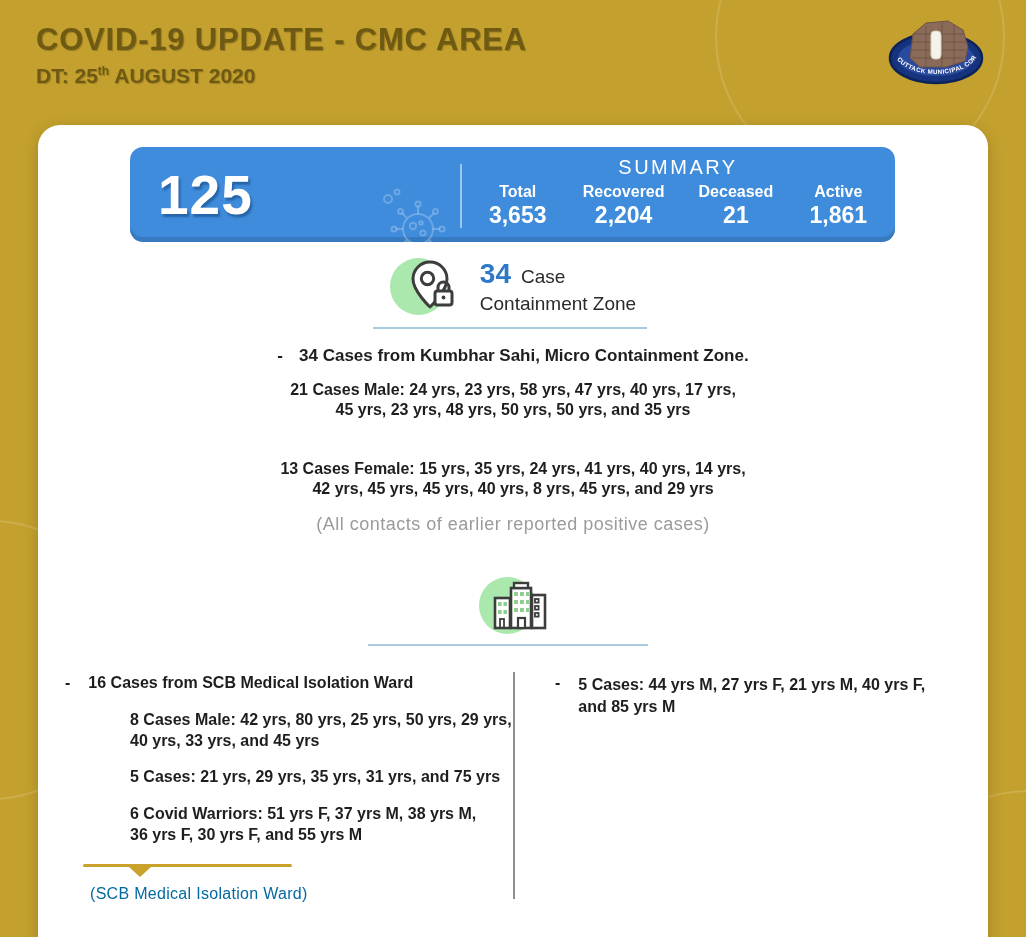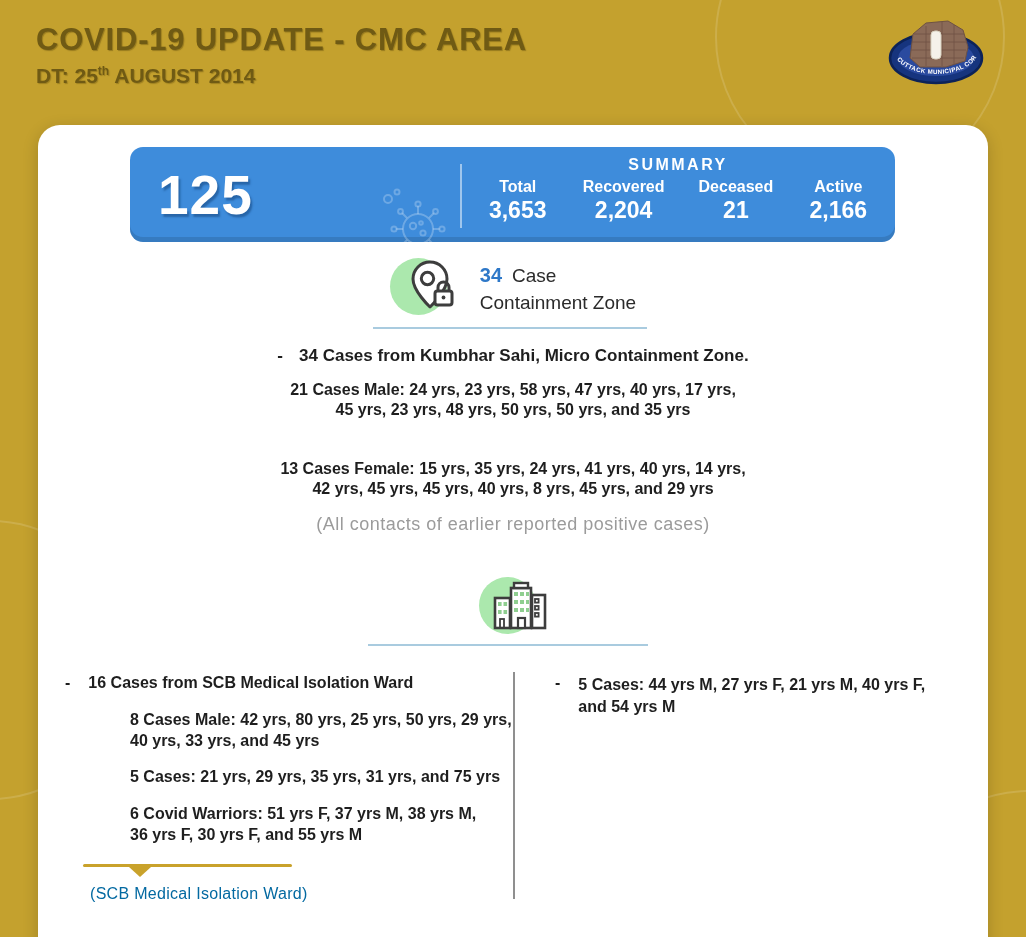--- a/index.html
+++ b/index.html
@@ -53,41 +53,41 @@
     text-shadow:2px 3px 2px rgba(20,70,125,0.55);
   }
   .banner-label { font-size:18px; font-weight:800; line-height:22px; letter-spacing:0.4px; }
   .banner-divider {
     position:absolute; left:330px; top:17px; width:2px; height:64px;
     background:rgba(255,255,255,0.5);
   }
   .banner-right {
     position:absolute; left:338px; top:9px; width:420px; text-align:center;
   }
-  .summary-title { font-size:16px; font-weight:700; letter-spacing:2.5px; }
+  .summary-title { font-size:20px; font-weight:400; letter-spacing:2.5px; }
   .stats-row { display:flex; justify-content:center; gap:34px; margin-top:4px; }
   .stat { text-align:center; min-width:62px; }
   .stat-label { font-size:16px; font-weight:800; }
   .stat-value { font-size:23px; font-weight:800; margin-top:1px; }
   .virus { position:absolute; left:248px; top:40px; opacity:0.55; }
 
   .sec-header {
     position:absolute; left:0; width:100%;
     display:flex; justify-content:center; align-items:center; gap:22px;
   }
   #cz-header { top:131px; }
   #qz-header { top:450px; }
   .icon-wrap { position:relative; width:68px; height:66px; }
   .green-dot {
     position:absolute; left:0; top:2px; width:57px; height:57px;
     background:#ABE8AD; border-radius:50%;
   }
   .icon-svg { position:absolute; left:12px; top:1px; }
   .sec-text { line-height:26px; }
-  .sec-count { font-size:20px; font-weight:800; color:#2E78C8; margin-right:10px; }
+  .sec-count { font-size:28px; font-weight:800; color:#2E78C8; margin-right:10px; }
   .sec-unit { font-size:19px; color:#2B2B2B; }
   .sec-title { font-size:19px; color:#2B2B2B; }
   .sec-underline { position:absolute; height:2px; background:#A9CBDF; }
   #cz-underline { left:335px; top:202px; width:274px; }
   #qz-underline { left:330px; top:519px; width:280px; }
 
   .body-bold { font-size:16px; font-weight:700; color:#1E1E1E; }
   .center-text { position:absolute; left:0; width:100%; text-align:center; }
   .center-text .line { white-space:nowrap; line-height:20px; }
   #cz-intro { top:221px; font-size:17px; }
@@ -129,21 +129,21 @@
   }
 </style>
 </head>
 <body>
 
 <div class="decor-circle" id="decor1"></div>
 <div class="decor-circle" id="decor2"></div>
 <div class="decor-circle" id="decor3"></div>
 
 <div class="hdr-title">COVID-19 UPDATE - CMC AREA</div>
-<div class="hdr-date"><span>DT: 25</span><sup>th</sup><span> AUGUST 2014</span></div>
+<div class="hdr-date"><span>DT: 25</span><sup>th</sup><span> AUGUST 2020</span></div>
 
 <div class="logo">
   <svg width="100" height="82" viewBox="0 0 100 82">
     <ellipse cx="50" cy="44" rx="46" ry="25" fill="#16347E" stroke="#0C2258" stroke-width="2.5"></ellipse>
     <ellipse cx="50" cy="44" rx="38" ry="18" fill="#2A4A9F"></ellipse>
     <path d="M24,44 L27,20 L40,9 L62,7 L77,16 L82,33 L79,47 L60,53 L34,53 Z" fill="#8A6A58" stroke="#6E5244" stroke-width="1"></path>
     <g stroke="#6E5244" stroke-width="0.8">
       <line x1="28" y1="20" x2="78" y2="20"></line>
       <line x1="26" y1="28" x2="81" y2="28"></line>
       <line x1="25" y1="36" x2="80" y2="36"></line>
@@ -205,21 +205,21 @@
         <div class="stat">
           <div class="stat-label">Recovered</div>
           <div class="stat-value">2,204</div>
         </div>
         <div class="stat">
           <div class="stat-label">Deceased</div>
           <div class="stat-value">21</div>
         </div>
         <div class="stat">
           <div class="stat-label">Active</div>
-          <div class="stat-value">2,166</div>
+          <div class="stat-value">1,861</div>
         </div>
       </div>
     </div>
   </div>
 
   <div class="sec-header" id="cz-header">
     <div class="icon-wrap">
       <div class="green-dot"></div>
       <svg class="icon-svg" width="56" height="58" viewBox="0 0 56 58">
         <path d="M28,5 C18.5,5 11,12.7 11,22 C11,34 28,50 28,50 C28,50 45,34 45,22 C45,12.7 37.5,5 28,5 Z" fill="#FFFFFF" stroke="#3D3D3D" stroke-width="3" stroke-linejoin="round"></path>
@@ -309,17 +309,17 @@
   <div class="gold-line"></div>
   <div class="gold-arrow"></div>
   <div class="left-caption">(SCB Medical Isolation Ward)</div>
 
   <div class="col-divider"></div>
 
   <div class="bullet-row body-bold" id="right-intro">
     <span>-</span>
     <span>
       <div class="line">5 Cases: 44 yrs M, 27 yrs F, 21 yrs M, 40 yrs F,</div>
-      <div class="line">and 54 yrs M</div>
+      <div class="line">and 85 yrs M</div>
     </span>
   </div>
 
 </div>
 
 </body></html>

